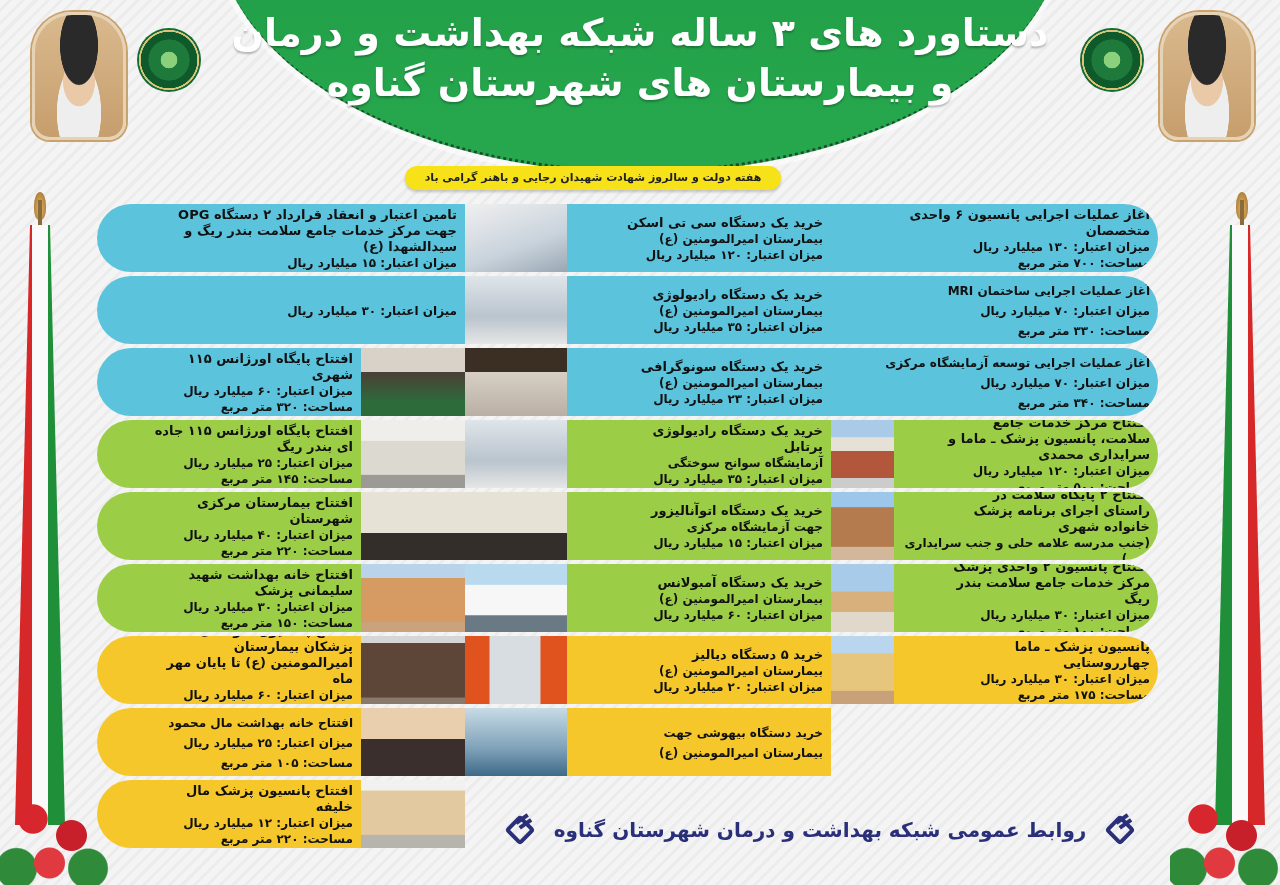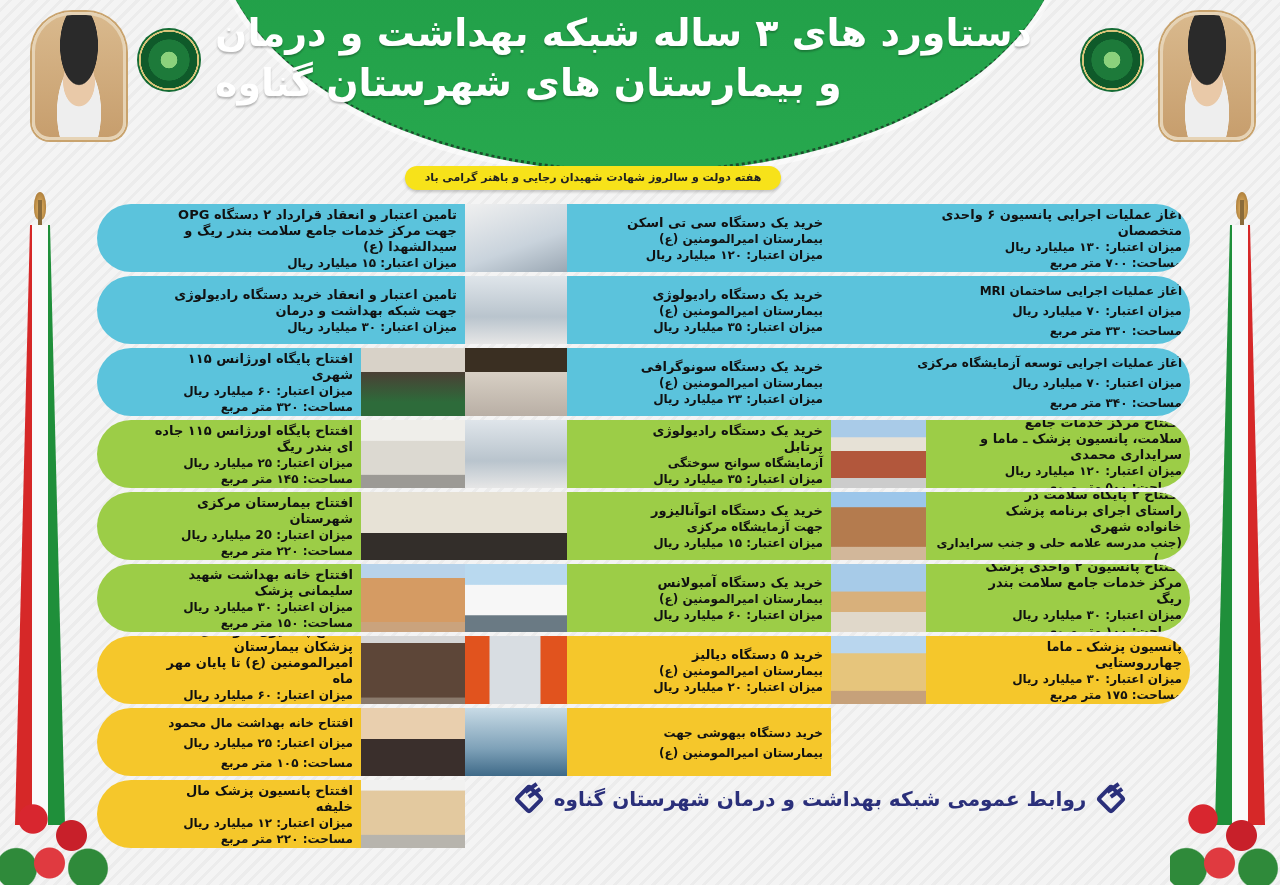--- a/index.html
+++ b/index.html
@@ -10,21 +10,21 @@
     direction: rtl;
   }
   .title-arc {
     position:absolute; left:215px; top:-150px; width:850px; height:320px;
     border-radius: 0 0 425px 425px / 0 0 250px 250px;
     background: linear-gradient(180deg,#1e9a45,#27a84e);
     border-bottom: 3px dotted #1b4d2c;
     box-shadow: 0 0 0 6px rgba(255,255,255,0.5);
   }
   .title {
-    position:absolute; left:215px; top:8px; width:850px; text-align:left;
+    position:absolute; left:215px; top:8px; width:850px; text-align:center;
     color:#fff; font-weight:bold; font-size:38px; line-height:50px;
     text-shadow: 0 2px 2px rgba(0,0,0,0.25);
   }
   .subtitle-pill {
     position:absolute; left:405px; top:166px; width:376px; height:24px;
     background:#f7e21a; border-radius:14px; text-align:center;
     font-size:11px; font-weight:bold; line-height:24px; color:#222;
     box-shadow: 0 2px 3px rgba(0,0,0,0.2);
   }
   .portrait {
@@ -86,22 +86,22 @@
   .ph-amb { background: linear-gradient(180deg,#b9d9ef 0 30%,#f7f7f7 31% 75%,#6a7a84 76%); }
   .ph-dial { background: linear-gradient(90deg,#e1531e 0 25%,#d8dde2 26% 74%,#e1531e 75%); }
   .ph-anes { background: linear-gradient(180deg,#c8dbe6,#7ea1b8 60%,#3f6a88); }
   .ph-bld6 { background: linear-gradient(180deg,#d6d6d6 0 10%,#5d4638 11% 90%,#8a7a6c 91%); }
   .ph-crowd { background: linear-gradient(180deg,#e9cfae 0 45%,#3a2f2c 46%); }
   .ph-bld7 { background: linear-gradient(180deg,#f1f1f0 0 15%,#e3c99f 16% 80%,#b7b4ad 81%); }
   .ph-bld8 { background: linear-gradient(180deg,#eaeef2 0 20%,#b23b2a 21% 40%,#d9d9d9 41% 80%,#8c6d4f 81%); }
   .ph-bld9 { background: linear-gradient(180deg,#b9d6ee 0 25%,#e6c57c 26% 80%,#c6a17a 81%); }
 
   .footer {
-    position:absolute; left:505px; top:779px; width:630px; height:40px;
-    display:flex; align-items:center; justify-content:center; gap:10px;
+    position:absolute; left:505px; top:810px; width:630px; height:40px;
+    display:flex; align-items:center; justify-content:space-between; gap:10px;
     color:#2a2f7a; font-weight:bold; font-size:20px;
   }
   .logo { width:30px; height:30px; position:relative; }
   .logo::before { content:""; position:absolute; inset:4px; border:4px solid #2a2f7a; transform:rotate(45deg); border-radius:4px; }
   .logo::after { content:""; position:absolute; left:10px; top:2px; width:14px; height:4px; background:#2a2f7a; box-shadow:0 6px 0 #2a2f7a; transform: rotate(-35deg); }
 </style>
 </head>
 <body>
 
 <div class="title-arc"></div>
@@ -118,21 +118,21 @@
 
 <div class="flag-tip" style="left:34px"></div>
 <div class="flag-pole" style="left:38px"></div>
 <div class="flag" style="left:15px; transform:scaleX(-1)"></div>
 <div class="flag-tip" style="left:1236px"></div>
 <div class="flag-pole" style="left:1240px"></div>
 <div class="flag" style="left:1215px"></div>
 <div class="flowers" style="left:0"></div>
 <div class="flowers" style="right:0"></div>
 
-<div class="col" style="left:822px">
+<div class="col" style="left:790px">
   <div class="card blue round-right">
     <div class="txt">
         <div class="l1">آغاز عملیات اجرایی پانسیون ۶ واحدی متخصصان</div>
         <div class="l2">میزان اعتبار: ۱۳۰ میلیارد ریال</div>
         <div class="l3">مساحت: ۷۰۰ متر مربع</div>
       </div>
   </div>
   <div class="card blue round-right">
     <div class="txt big">
         <div class="l1">آغاز عملیات اجرایی ساختمان MRI</div>
@@ -248,21 +248,20 @@
 
 <div class="col" style="left:97px">
   <div class="card blue round-left">
     <div class="txt">
         <div class="l1">تامین اعتبار و انعقاد قرارداد ۲ دستگاه OPG جهت مرکز خدمات جامع سلامت بندر ریگ و سیدالشهدا (ع)</div>
         <div>میزان اعتبار: ۱۵ میلیارد ریال</div>
       </div>
   </div>
   <div class="card blue round-left">
     <div class="txt">
-        <div class="l1">تامین اعتبار و انعقاد خرید دستگاه رادیولوژی جهت شبکه بهداشت و درمان</div>
         <div>میزان اعتبار: ۳۰ میلیارد ریال</div>
       </div>
   </div>
   <div class="card blue round-left">
     <div class="photo ph-ppl" style="order:-1"></div>
     <div class="txt">
         <div class="l1">افتتاح پایگاه اورژانس ۱۱۵ شهری</div>
         <div>میزان اعتبار: ۶۰ میلیارد ریال</div>
         <div>مساحت: ۳۲۰ متر مربع</div>
       </div>
@@ -272,21 +271,21 @@
     <div class="txt">
         <div class="l1">افتتاح پایگاه اورژانس ۱۱۵ جاده ای بندر ریگ</div>
         <div>میزان اعتبار: ۲۵ میلیارد ریال</div>
         <div>مساحت: ۱۴۵ متر مربع</div>
       </div>
   </div>
   <div class="card green round-left">
     <div class="photo ph-lab" style="order:-1"></div>
     <div class="txt">
         <div class="l1">افتتاح بیمارستان مرکزی شهرستان</div>
-        <div>میزان اعتبار: 20 میلیارد ریال</div>
+        <div>میزان اعتبار: ۴۰ میلیارد ریال</div>
         <div>مساحت: ۲۲۰ متر مربع</div>
       </div>
   </div>
   <div class="card green round-left">
     <div class="photo ph-bld5" style="order:-1"></div>
     <div class="txt">
         <div class="l1">افتتاح خانه بهداشت شهید سلیمانی پزشک</div>
         <div>میزان اعتبار: ۳۰ میلیارد ریال</div>
         <div>مساحت: ۱۵۰ متر مربع</div>
       </div>

